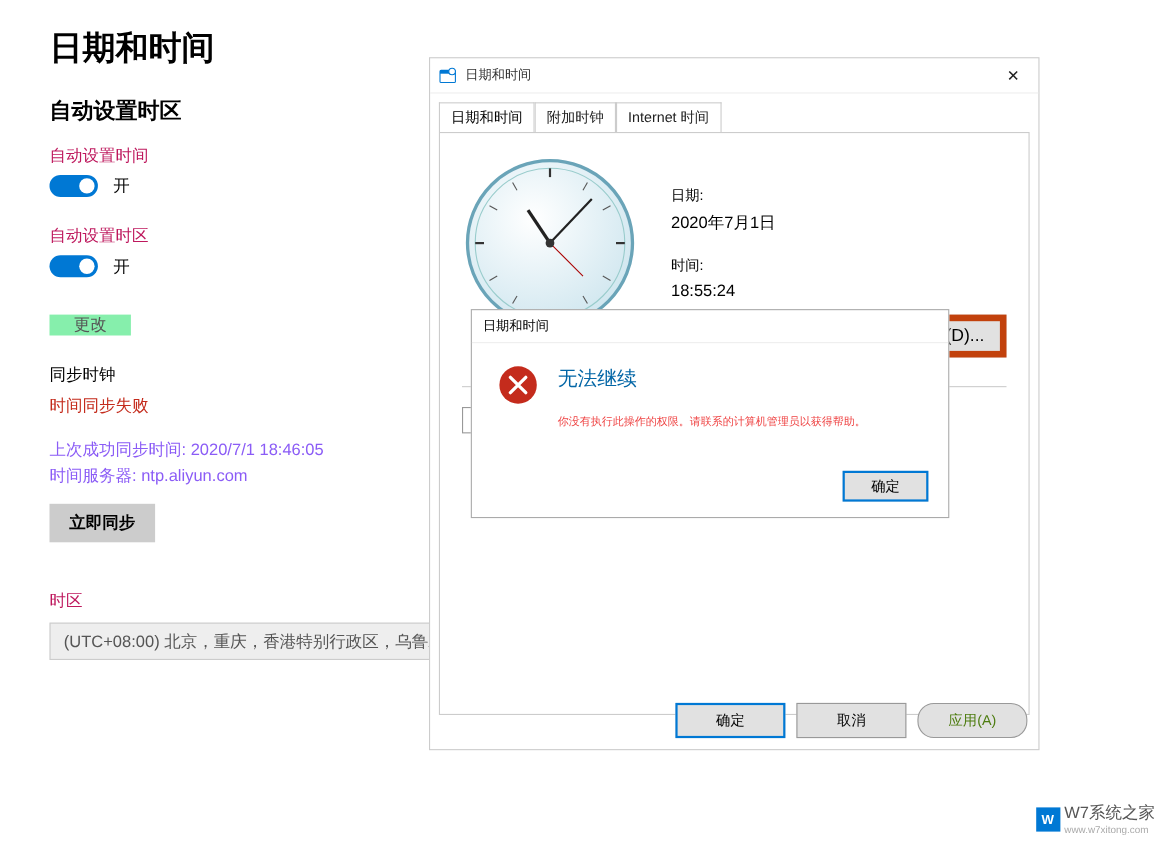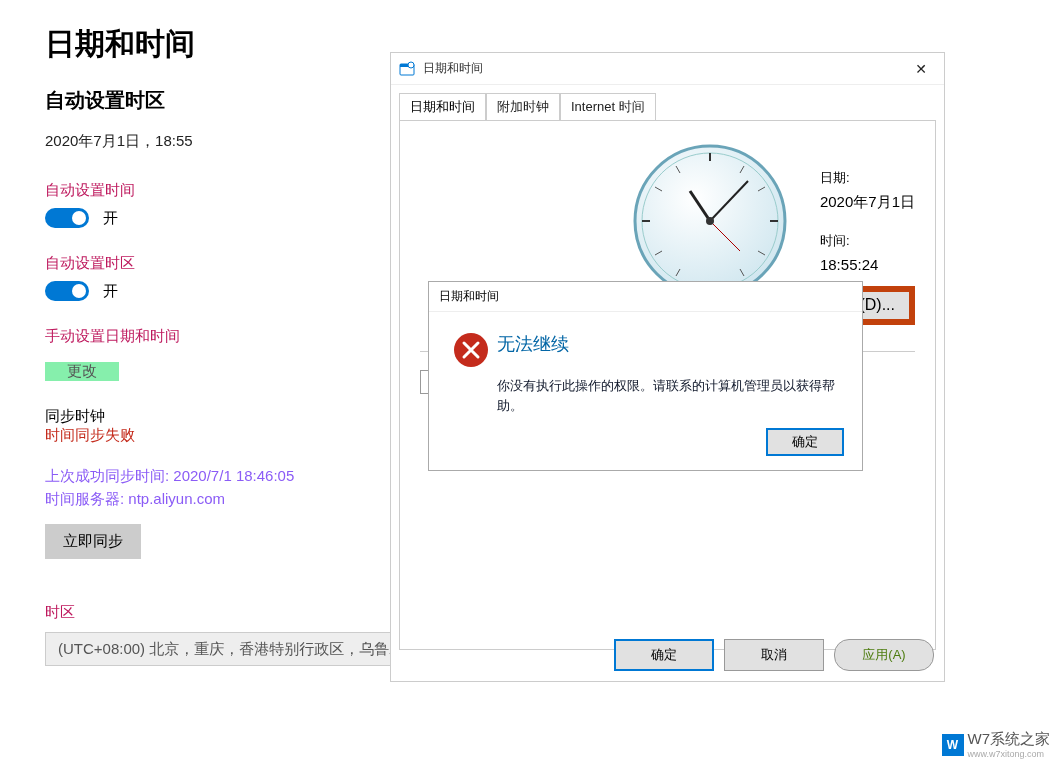--- a/index.html
+++ b/index.html
@@ -59,40 +59,41 @@
   background: #86efac;
   border: none;
   color: #555;
   font-size: 15px;
   padding: 0 22px;
   margin-top: 8px;
 }
 .sync-section h3 {
   font-size: 15px;
   font-weight: 400;
-  margin-bottom: 0;
+  margin-bottom: 10px;
 }
 .sync-fail {
   color: #c42b1c;
   font-size: 15px;
   margin-bottom: 20px;
 }
 .sync-line {
   font-size: 15px;
   color: #8b5cf6;
   line-height: 1.5;
 }
 .sync-btn {
   background: #ccc;
   border: none;
   color: #000;
   font-size: 15px;
   padding: 8px 18px;
   margin-top: 14px;
   cursor: pointer;
+  font-weight: bold;
 }
 .tz-section { margin-top: 44px; }
 .tz-select {
   margin-top: 10px;
   width: 555px;
   height: 34px;
   background: #eee;
   border: 1px solid #ccc;
   display: flex;
   align-items: center;
@@ -166,21 +167,20 @@
   border: 1px solid #ccc;
   margin: 0 8px;
   padding: 20px;
   position: relative;
   height: 530px;
 }
 .clock-area {
   display: flex;
   gap: 30px;
   margin-bottom: 20px;
-  justify-content: flex-end;
 }
 .clock-svg { flex-shrink: 0; }
 .dt-info { padding-top: 28px; }
 .dt-info .lbl {
   font-size: 13px;
   margin-bottom: 6px;
 }
 .dt-info .val {
   font-size: 15px;
   margin-bottom: 20px;
@@ -224,34 +224,34 @@
   z-index: 10;
 }
 .inner-title {
   font-size: 12px;
   padding: 6px 10px;
   border-bottom: 1px solid #eee;
 }
 .inner-body {
   padding: 20px 24px;
   display: flex;
-  gap: 8px;
+  gap: 18px;
 }
 .err-icon {
   width: 36px; height: 36px;
   flex-shrink: 0;
 }
 .inner-msg .err-title {
   color: #0366a6;
   font-size: 18px;
   margin-bottom: 20px;
 }
 .inner-msg .err-text {
-  font-size: 13px;
-  color: #0f172a;
+  font-size: 10px;
+  color: #ef4444;
   line-height: 1.5;
 }
 .inner-btn-row {
   position: absolute;
   bottom: 14px;
   right: 18px;
 }
 .inner-btn {
   font-size: 13px;
   padding: 3px 24px;
@@ -304,21 +304,20 @@
   color: #aaa;
   display: block;
 }
 </style>
 </head>
 <body>
 
 <div class="settings-panel">
   <h1>日期和时间</h1>
   <h2>自动设置时区</h2>
-  <div class="datetime-line">2020年7月1日，18:55</div>
 
   <div class="setting-block">
     <div class="setting-label">自动设置时间</div>
     <div class="toggle-row">
       <div class="toggle">
           <div class="knob"></div>
         </div>
       <span class="toggle-text">开</span>
     </div>
   </div>
@@ -327,21 +326,20 @@
     <div class="setting-label">自动设置时区</div>
     <div class="toggle-row">
       <div class="toggle">
           <div class="knob"></div>
         </div>
       <span class="toggle-text">开</span>
     </div>
   </div>
 
   <div class="setting-block">
-    <div class="setting-label">手动设置日期和时间</div>
     <button class="gray-btn">更改</button>
   </div>
 
   <div class="sync-section setting-block">
     <h3>同步时钟</h3>
     <div class="sync-fail">时间同步失败</div>
     <div class="sync-line">上次成功同步时间: 2020/7/1 18:46:05</div>
     <div class="sync-line">时间服务器: ntp.aliyun.com</div>
     <button class="sync-btn">立即同步</button>
   </div>

